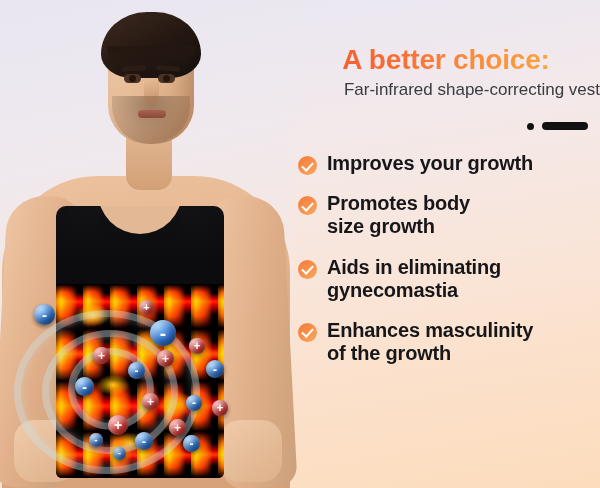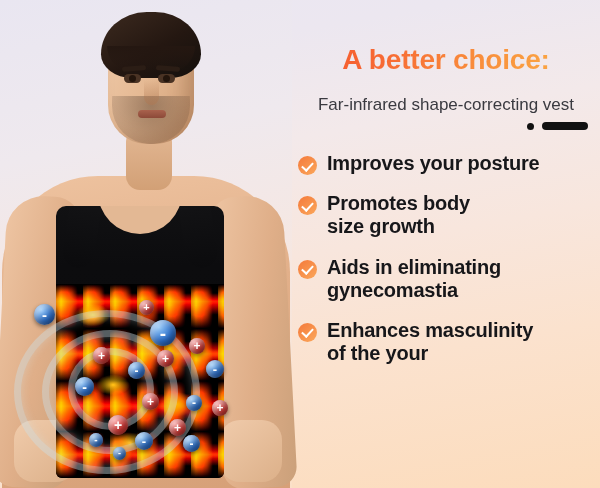--- a/index.html
+++ b/index.html
@@ -155,21 +155,21 @@
 
   
   #content{position:absolute;left:292px;top:0;width:308px;height:348px;margin-top:26px;}
   #headline{
     position:absolute;left:0;top:18px;width:308px;text-align:center;
     font-size:28px;font-weight:bold;letter-spacing:-.2px;
     background:linear-gradient(90deg,#f4542c 0%,#f76a34 30%,#f98f3c 62%,#fbb247 100%);
     -webkit-background-clip:text;background-clip:text;color:transparent;
   }
   #subhead{
-    position:absolute;left:0;top:69px;width:308px;text-align:center;
+    position:absolute;left:0;top:54px;width:308px;text-align:right;
     font-size:17px;color:#3a3a40;
   }
   #pager{
     position:absolute;right:12px;top:96px;display:flex;align-items:center;gap:8px;
   }
   #pager-dot{width:7px;height:7px;border-radius:50%;background:#111;}
   #pager-bar{width:46px;height:8px;border-radius:4px;background:#111;}
 
   #benefits{position:absolute;left:6px;top:126px;width:302px;}
   .benefit{display:flex;align-items:flex-start;gap:10px;margin-bottom:17px;}
@@ -253,32 +253,32 @@
     <div id="subhead">Far-infrared shape-correcting vest</div>
 
     <div id="pager">
       <span id="pager-dot"></span>
       <span id="pager-bar"></span>
     </div>
 
     <div id="benefits">
         <div class="benefit">
           <span class="check"></span>
-          <span class="benefit-text">Improves your posture</span>
+          <span class="benefit-text">Improves your growth</span>
         </div>
         <div class="benefit">
           <span class="check"></span>
           <span class="benefit-text">Promotes body
  size growth</span>
         </div>
         <div class="benefit">
           <span class="check"></span>
           <span class="benefit-text">Aids in eliminating
 gynecomastia</span>
         </div>
         <div class="benefit">
           <span class="check"></span>
           <span class="benefit-text">Enhances masculinity
-of the your</span>
+of the growth</span>
         </div>
       </div>
   </div>
 </div>
 
 </body></html>

